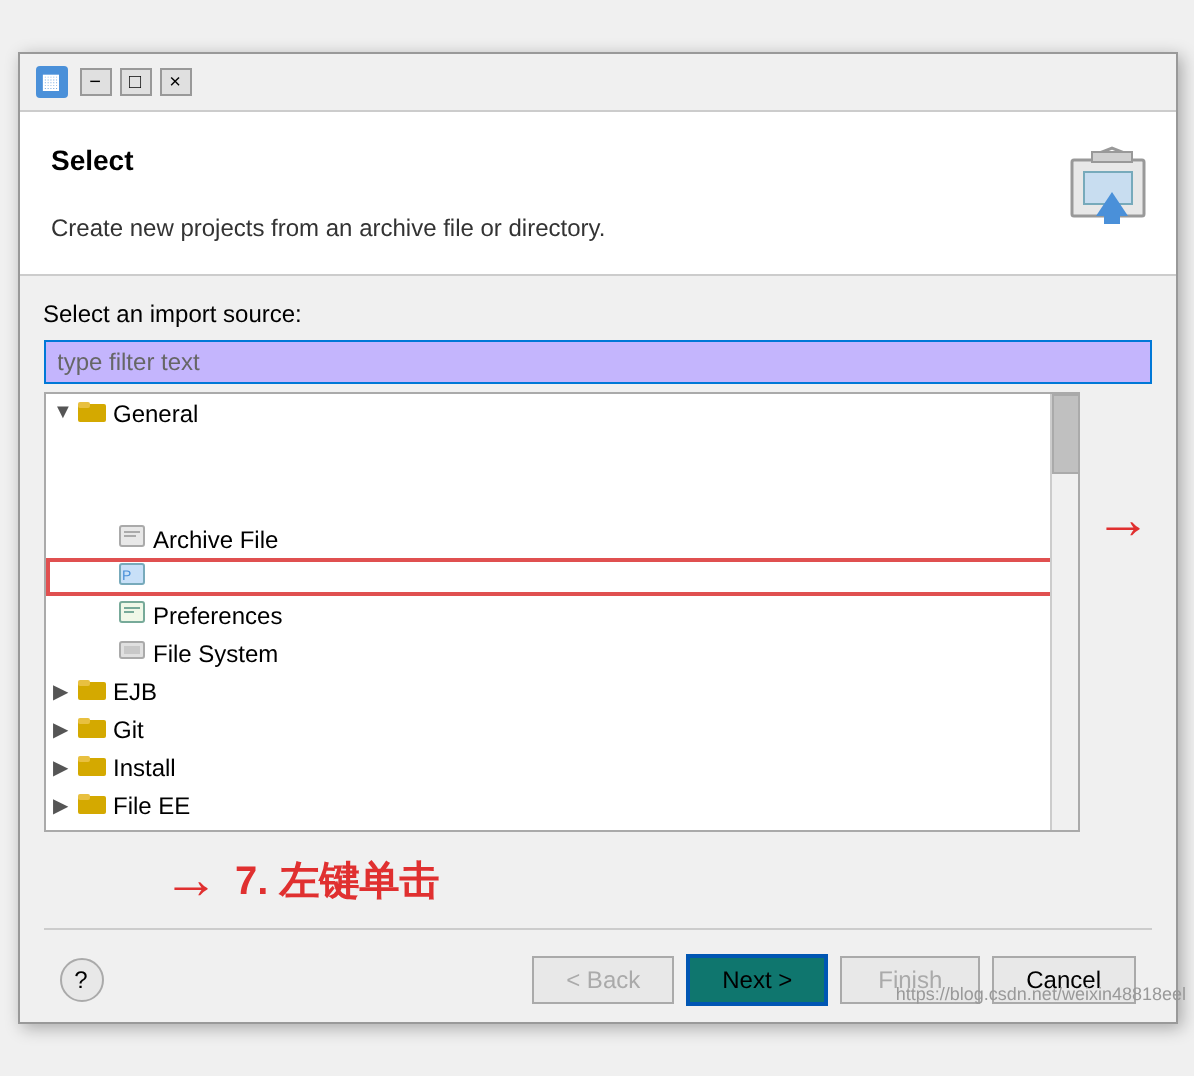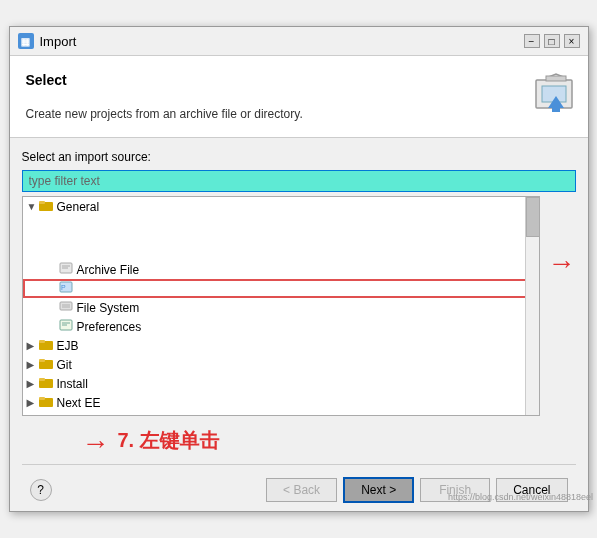--- a/index.html
+++ b/index.html
@@ -96,21 +96,21 @@
       font-size: 12px;
       margin-bottom: 6px;
       color: #000;
     }
     .filter-input {
       width: 100%;
       border: 1px solid #0078d7;
       padding: 3px 6px;
       font-size: 12px;
       color: #666;
-      background: #5eead4;
+      background: #c4b5fd;
       outline: none;
       margin-bottom: 4px;
     }
     .tree-container {
       border: 1px solid #aaa;
       background: white;
       flex: 1;
       overflow-y: auto;
       min-height: 220px;
       max-height: 260px;
@@ -190,21 +190,21 @@
       padding: 4px 16px;
       font-size: 12px;
       border: 1px solid #aaa;
       background: #e8e8e8;
       cursor: pointer;
       min-width: 70px;
       text-align: center;
     }
     .dialog-btn.primary {
       border: 2px solid #0056b3;
-      background: #a3a3a3;
+      background: #0f766e;
       font-weight: normal;
     }
     .dialog-btn.disabled {
       color: #aaa;
       cursor: default;
     }
     .watermark {
       position: absolute;
       bottom: 36px;
       right: 4px;
@@ -215,21 +215,20 @@
   </style>
 </head>
 <body>
 
 <div class="dialog">
 
   <div class="title-bar">
     <div class="title-bar-icon">
       <span>▦</span>
     </div>
-    <span class="title-bar-text">Import</span>
     <div class="title-bar-controls">
       <div class="title-bar-btn">−</div>
       <div class="title-bar-btn">□</div>
       <div class="title-bar-btn">×</div>
     </div>
   </div>
 
   <div class="header-section">
     <div class="header-text">
       <h2>Select</h2>
@@ -273,33 +272,33 @@
             <div class="tree-item selected" style="padding-left: 24px;">
               <span class="tree-arrow"></span>
               <span class="tree-icon file-icon"><svg width="14" height="12" viewBox="0 0 14 12">
                   <rect x="1" y="1" width="12" height="10" rx="1" fill="#c8e0f8" stroke="#7ab" stroke-width="1"></rect>
                   <text x="2" y="9" font-size="7" fill="#4a90d9">P</text>
                 </svg></span>
             </div>
             <div class="tree-item" style="padding-left: 24px;">
               <span class="tree-arrow"></span>
               <span class="tree-icon file-icon"><svg width="14" height="12" viewBox="0 0 14 12">
-                  <rect x="1" y="2" width="12" height="8" rx="1" fill="#e0e0e0" stroke="#aaa" stroke-width="1"></rect>
-                  <rect x="3" y="4" width="8" height="4" fill="#c8c8c8"></rect>
-                </svg></span>
-              <span>File System</span>
+                  <rect x="1" y="1" width="12" height="10" rx="1" fill="#f0f8e8" stroke="#7a9" stroke-width="1"></rect>
+                  <line x1="3" y1="4" x2="11" y2="4" stroke="#7a9" stroke-width="1"></line>
+                  <line x1="3" y1="6" x2="8" y2="6" stroke="#7a9" stroke-width="1"></line>
+                </svg></span>
+              <span>Preferences</span>
             </div>
             <div class="tree-item" style="padding-left: 24px;">
               <span class="tree-arrow"></span>
               <span class="tree-icon file-icon"><svg width="14" height="12" viewBox="0 0 14 12">
-                  <rect x="1" y="1" width="12" height="10" rx="1" fill="#f0f8e8" stroke="#7a9" stroke-width="1"></rect>
-                  <line x1="3" y1="4" x2="11" y2="4" stroke="#7a9" stroke-width="1"></line>
-                  <line x1="3" y1="6" x2="8" y2="6" stroke="#7a9" stroke-width="1"></line>
-                </svg></span>
-              <span>Preferences</span>
+                  <rect x="1" y="2" width="12" height="8" rx="1" fill="#e0e0e0" stroke="#aaa" stroke-width="1"></rect>
+                  <rect x="3" y="4" width="8" height="4" fill="#c8c8c8"></rect>
+                </svg></span>
+              <span>File System</span>
             </div>
             <div class="tree-item" style="padding-left: 4px;">
               <span class="tree-arrow">▶</span>
               <span class="tree-icon folder-icon"><svg width="14" height="12" viewBox="0 0 14 12">
                   <rect x="0" y="3" width="14" height="9" rx="1" fill="#d4a900"></rect>
                   <rect x="0" y="2" width="6" height="3" rx="1" fill="#e8c040"></rect>
                 </svg></span>
               <span>EJB</span>
             </div>
             <div class="tree-item" style="padding-left: 4px;">
@@ -317,21 +316,21 @@
                   <rect x="0" y="2" width="6" height="3" rx="1" fill="#e8c040"></rect>
                 </svg></span>
               <span>Install</span>
             </div>
             <div class="tree-item" style="padding-left: 4px;">
               <span class="tree-arrow">▶</span>
               <span class="tree-icon folder-icon"><svg width="14" height="12" viewBox="0 0 14 12">
                   <rect x="0" y="3" width="14" height="9" rx="1" fill="#d4a900"></rect>
                   <rect x="0" y="2" width="6" height="3" rx="1" fill="#e8c040"></rect>
                 </svg></span>
-              <span>Next EE</span>
+              <span>File EE</span>
             </div>
           </div>
         <div class="scrollbar-track">
           <div class="scrollbar-thumb"></div>
         </div>
       </div>
 
       <div style="display:flex; flex-direction:column; justify-content:flex-start; padding-left:8px; padding-top:48px;">
         <div style="display:flex; align-items:center; gap:6px;">
           <span style="color:#e03030; font-size:28px; font-weight:bold;">→</span>

